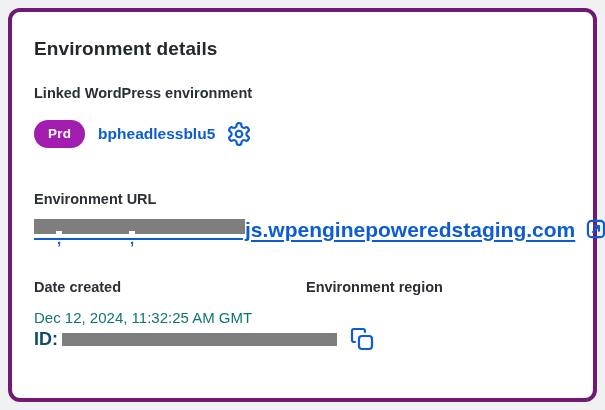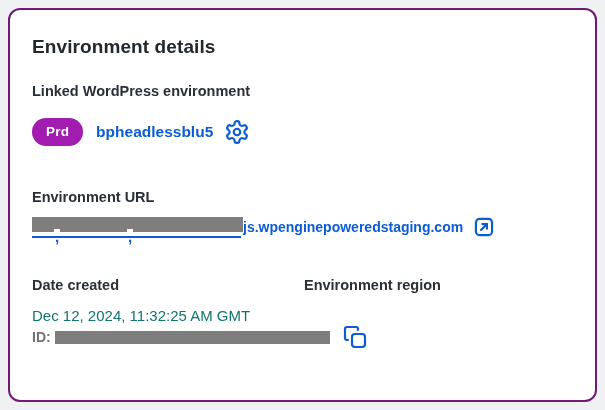--- a/index.html
+++ b/index.html
@@ -12,21 +12,21 @@
     position: relative;
     width: 605px;
     height: 410px;
     background: #f0f1f2;
     overflow: hidden;
   }
   .card {
     position: absolute;
     left: 8px; top: 8px; right: 8px; bottom: 8px;
     background: #ffffff;
-    border: 2px solid #701a75;
+    border: 4px solid #701a75;
     border-radius: 12px;
     box-sizing: border-box;
     padding: 26px 22px 20px 22px;
   }
   .card-title {
     font-size: 19px;
     font-weight: bold;
     color: #23282d;
     margin: 0 0 25px 0;
     letter-spacing: 0.1px;
@@ -120,23 +120,24 @@
     font-size: 15px;
     font-weight: bold;
     line-height: 1;
     background: #ffffff;
     padding: 0 1px;
   }
   .d1 { left: 22px; }
   .d2 { left: 95px; }
   .url-visible {
     color: #0b5cd5;
-    font-size: 14px;
+    font-size: 21px;
     font-weight: bold;
     line-height: 21px;
+    text-decoration: underline;
     text-decoration-thickness: 2px;
     text-underline-offset: 3px;
     text-align: right;
   }
   .ext-btn {
     margin-left: 10px;
     background: none;
     border: none;
     padding: 0;
     width: 22px;
@@ -156,23 +157,23 @@
     font-size: 15px;
     color: #0f766e;
     line-height: 18px;
   }
 
   .id-row {
     display: flex;
     align-items: center;
   }
   .id-label {
-    font-size: 14px;
-    font-weight: bold;
-    color: #737373;
+    font-size: 18px;
+    font-weight: bold;
+    color: #0c4a6e;
     margin-right: 4px;
   }
   .id-redaction {
     display: inline-block;
     width: 275px;
     height: 13px;
     background: #7e7e7e;
   }
   .copy-btn {
     margin-left: 13px;

